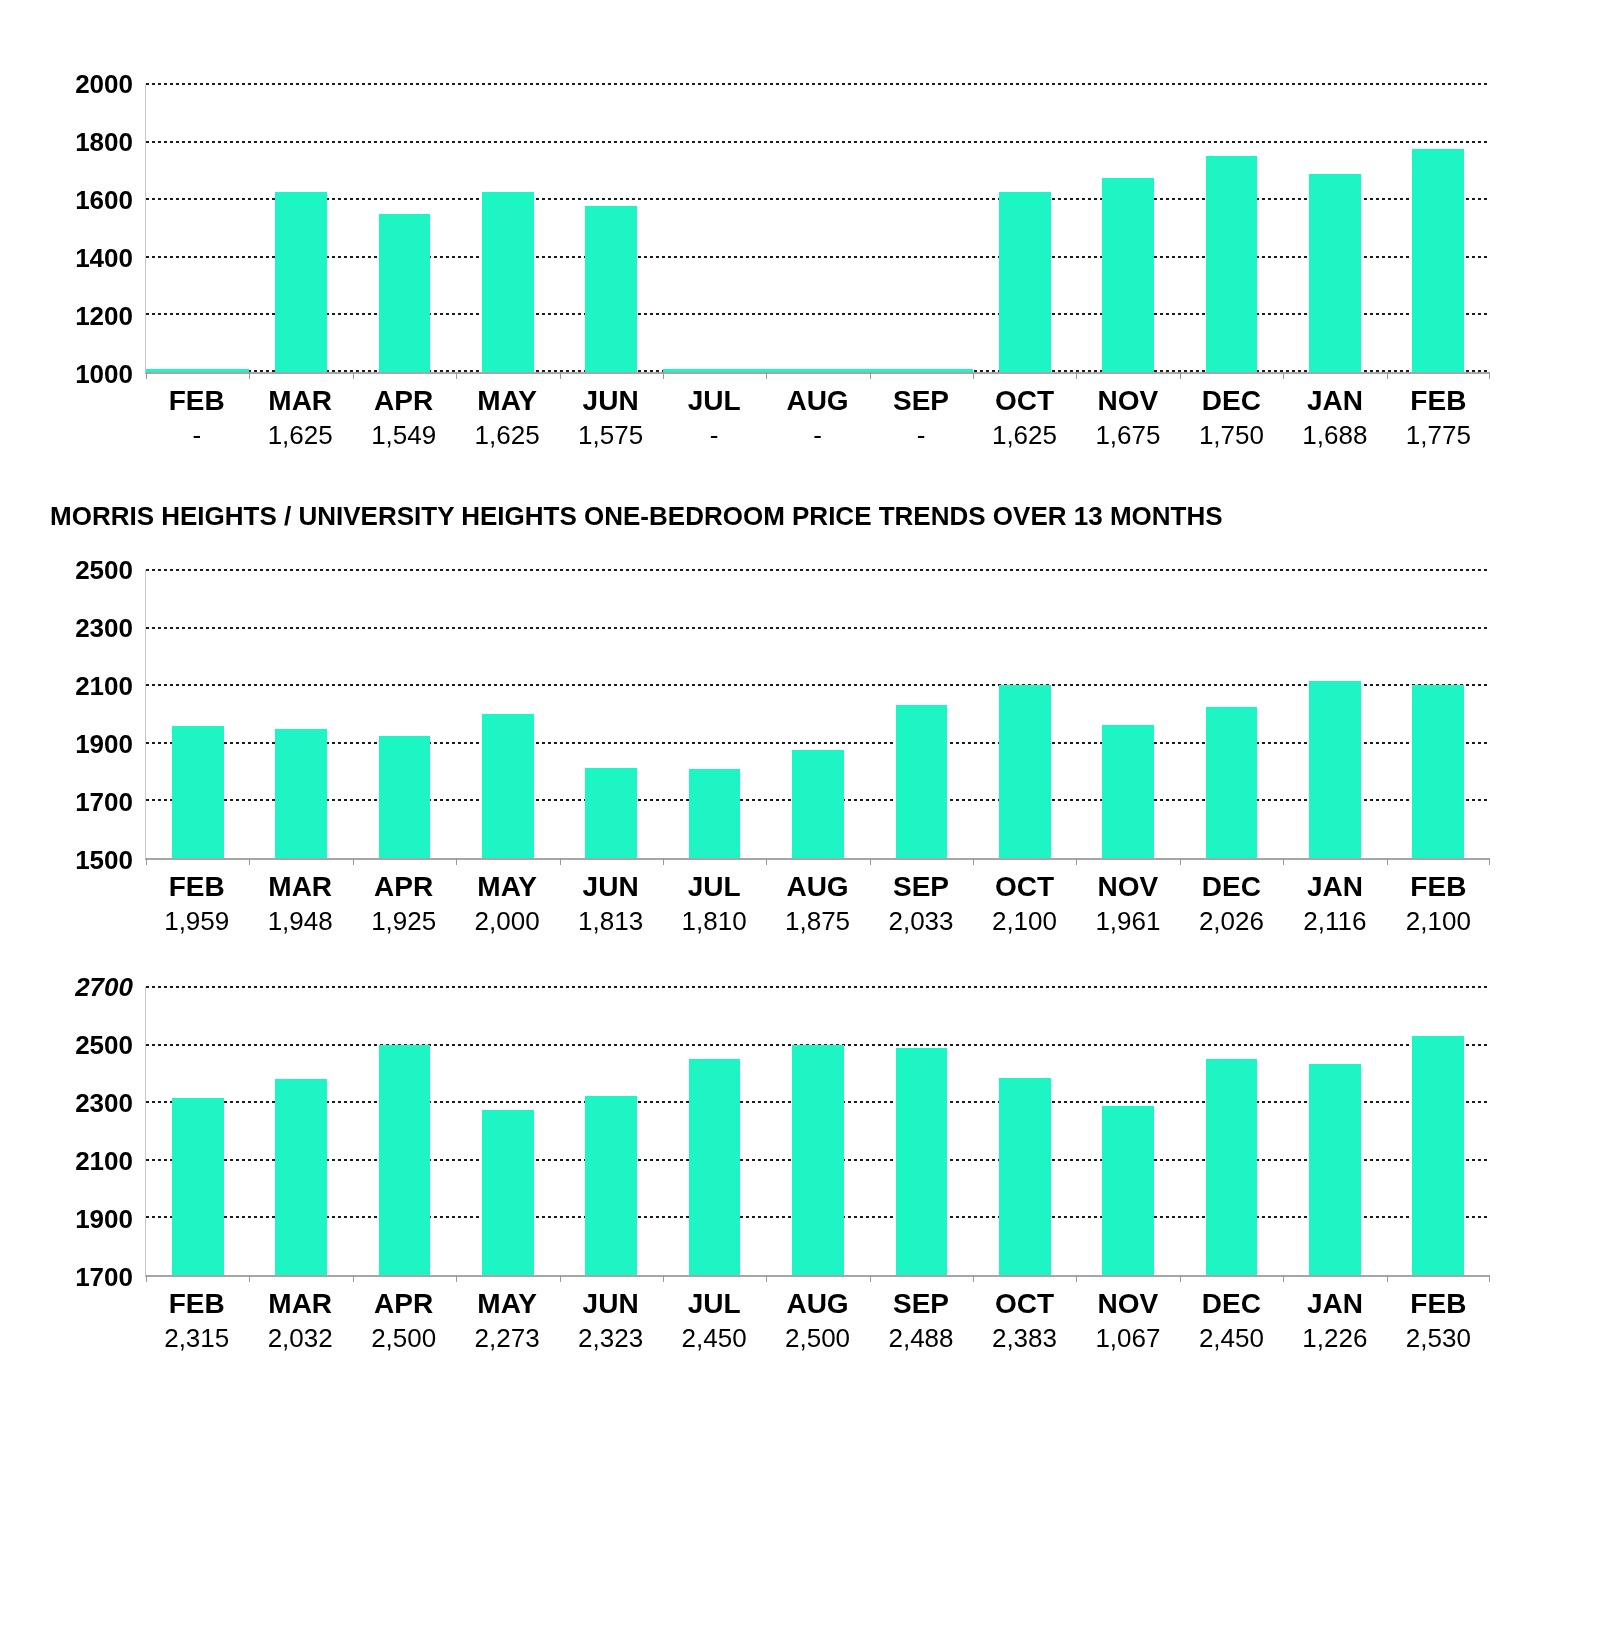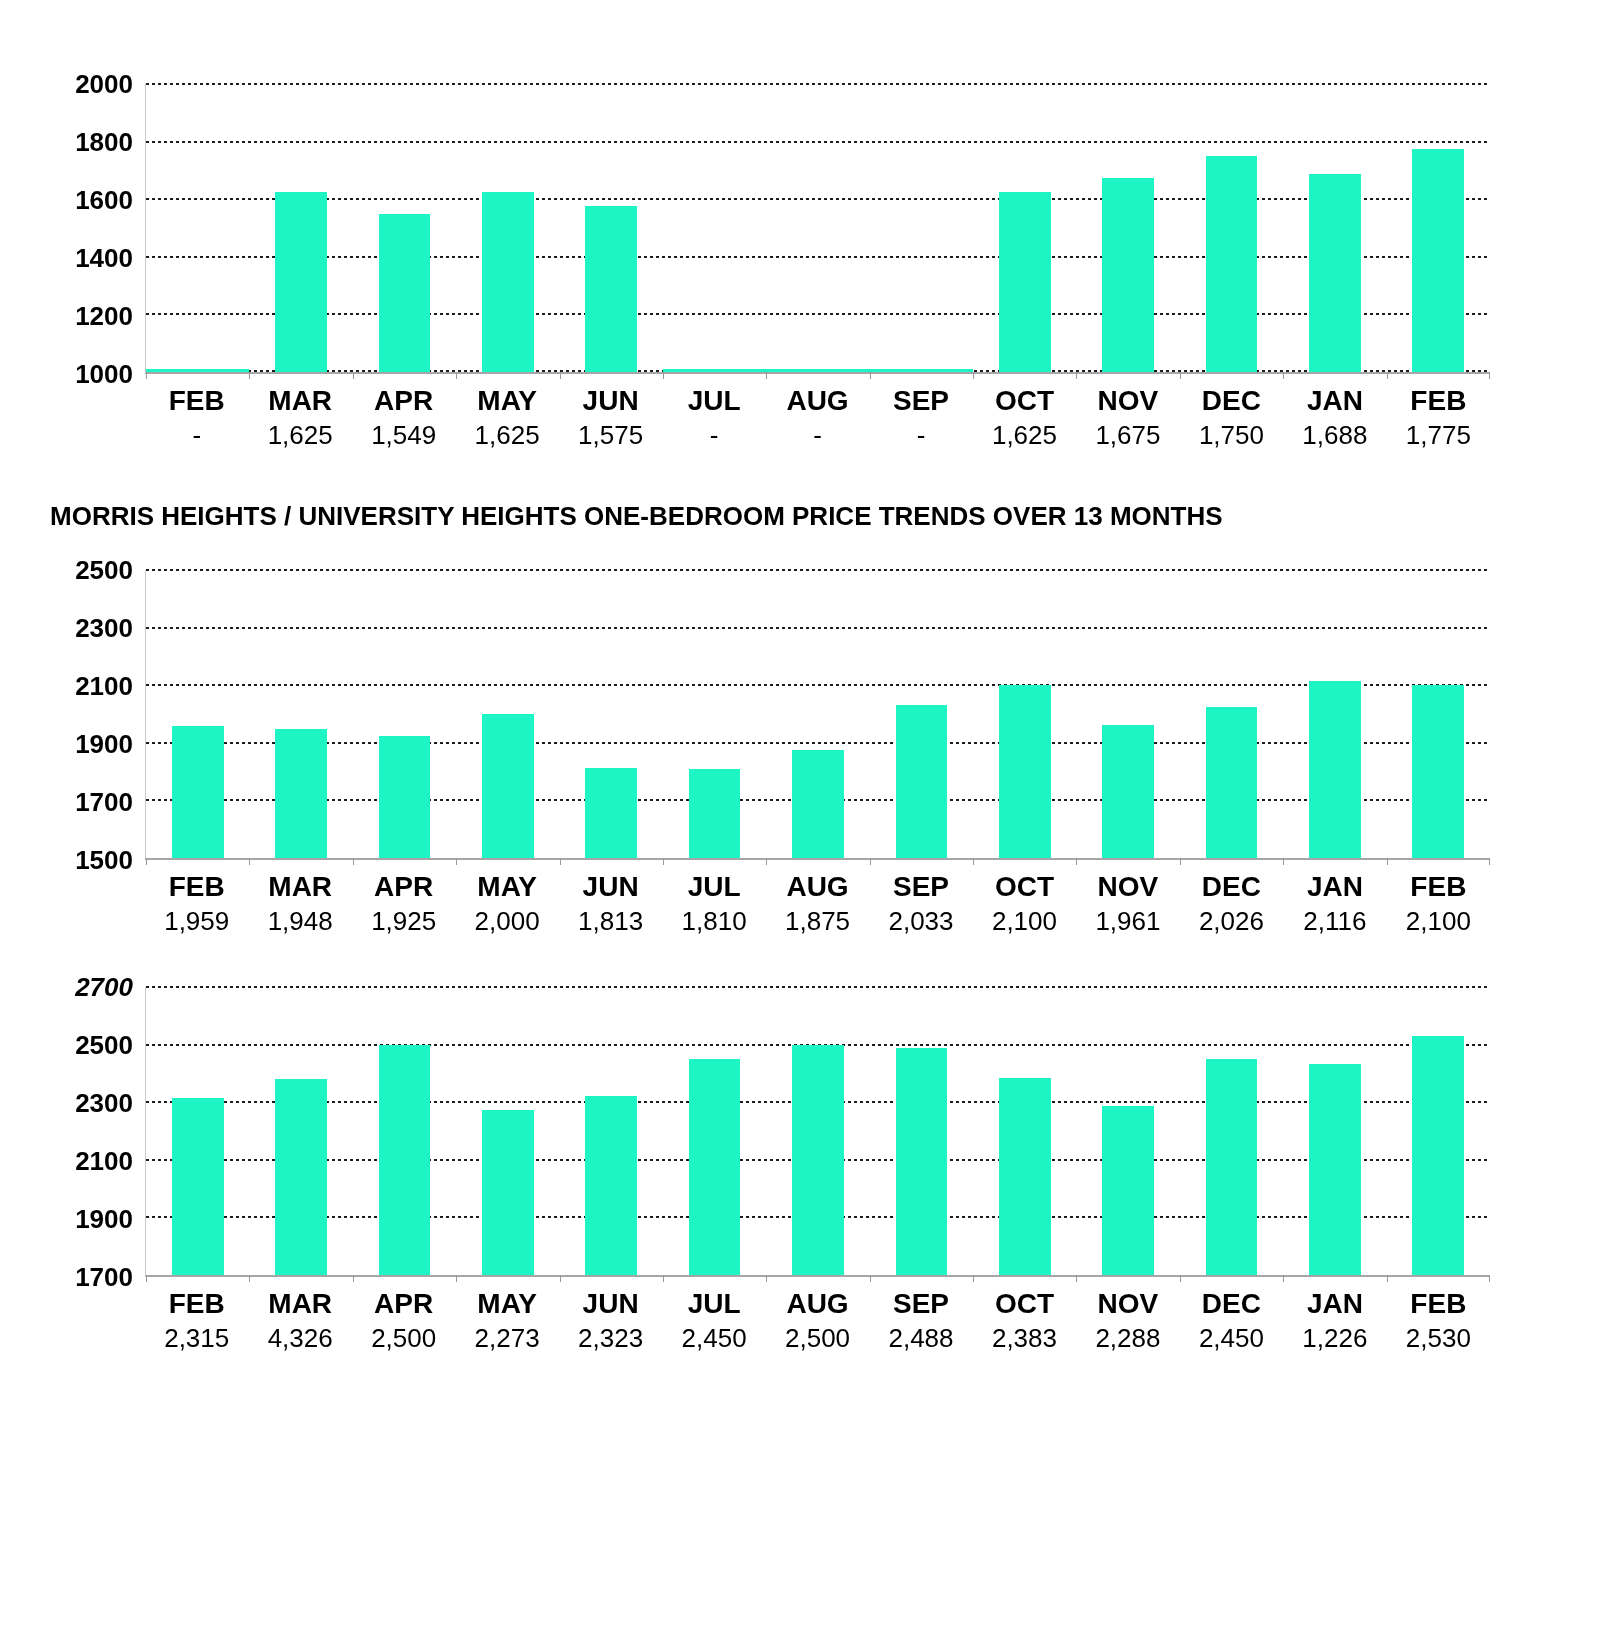--- a/index.html
+++ b/index.html
@@ -436,21 +436,21 @@
           <div class="x-tick" style="left: calc(100% - 1px); background: rgb(153, 153, 153);"></div>
         </div>
     </div>
     <div class="x-axis">
         <div class="x-cell">
           <div class="month-label">FEB</div>
           <div class="value-label">2,315</div>
         </div>
         <div class="x-cell">
           <div class="month-label">MAR</div>
-          <div class="value-label">4,326</div>
+          <div class="value-label">2,032</div>
         </div>
         <div class="x-cell">
           <div class="month-label">APR</div>
           <div class="value-label">2,500</div>
         </div>
         <div class="x-cell">
           <div class="month-label">MAY</div>
           <div class="value-label">2,273</div>
         </div>
         <div class="x-cell">
@@ -468,21 +468,21 @@
         <div class="x-cell">
           <div class="month-label">SEP</div>
           <div class="value-label">2,488</div>
         </div>
         <div class="x-cell">
           <div class="month-label">OCT</div>
           <div class="value-label">2,383</div>
         </div>
         <div class="x-cell">
           <div class="month-label">NOV</div>
-          <div class="value-label">2,288</div>
+          <div class="value-label">1,067</div>
         </div>
         <div class="x-cell">
           <div class="month-label">DEC</div>
           <div class="value-label">2,450</div>
         </div>
         <div class="x-cell">
           <div class="month-label">JAN</div>
           <div class="value-label">1,226</div>
         </div>
         <div class="x-cell">

